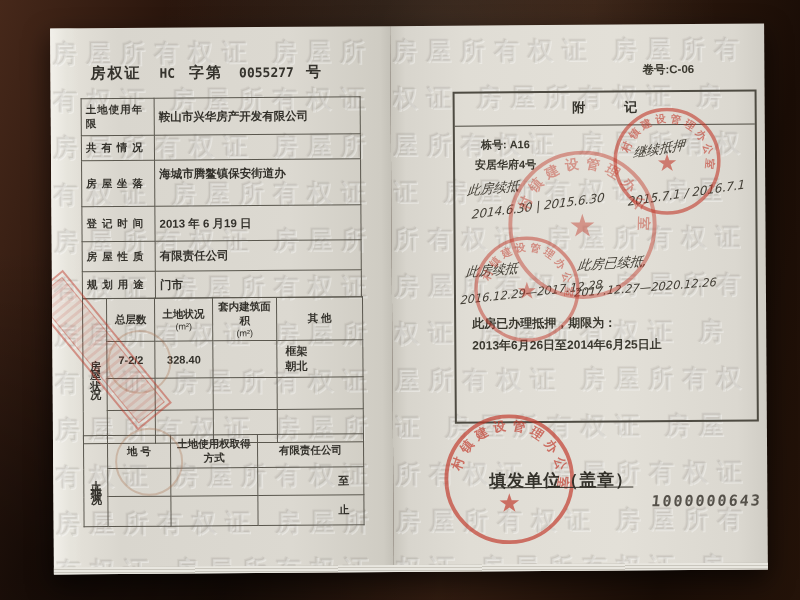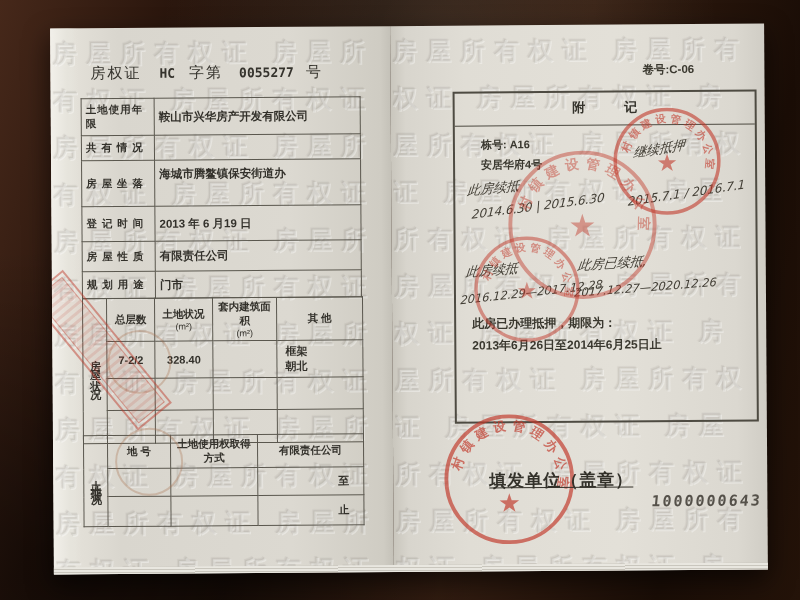--- a/index.html
+++ b/index.html
@@ -25,21 +25,21 @@
     background:repeating-linear-gradient(180deg,#e9e7e0 0 2px,#c9c6bd 2px 3px);}
   
   .watermark{position:absolute;inset:2px;overflow:hidden;z-index:0;
     font-weight:bold;font-size:25px;line-height:47px;letter-spacing:9px;
     word-break:break-all;color:rgba(95,90,75,0.075);
     text-shadow:1px 1px 0 rgba(255,255,255,0.35),-1px -1px 1px rgba(60,55,45,0.08);
     pointer-events:none;}
   
   .cert-header{position:absolute;left:40px;top:36px;width:270px;z-index:2;
     white-space:nowrap;color:#35332d;}
-  .cert-header .t{font-weight:normal;font-size:15px;letter-spacing:2px;}
+  .cert-header .t{font-weight:bold;font-size:15px;letter-spacing:2px;}
   .cert-header .code{font-weight:bold;font-size:13px;font-family:"DejaVu Sans Mono",monospace;margin:0 14px 0 18px;}
   .cert-header .num{font-weight:bold;font-size:13px;font-family:"DejaVu Sans Mono",monospace;margin:0 12px 0 16px;}
   table{border-collapse:collapse;table-layout:fixed;}
   td{border:1px solid #5a574e;padding:2px 4px;vertical-align:middle;
      font-size:11px;color:#33312b;overflow:hidden;}
   .tbl{position:absolute;left:30px;width:280px;z-index:2;background:transparent;}
   .tbl-owner{top:70px;}
   .lbl{font-weight:bold;font-size:10.5px;letter-spacing:1px;width:64px;}
   .val{font-weight:bold;font-size:11.5px;}
   .side-lbl{writing-mode:vertical-rl;text-orientation:upright;font-weight:bold;
@@ -196,21 +196,21 @@
 
     <div class="page right">
       <div class="watermark">房屋所有权证 房屋所有权证 房屋所有权证 房屋所有权证 房屋所有权证 房屋所有权证 房屋所有权证 房屋所有权证 房屋所有权证 房屋所有权证 房屋所有权证 房屋所有权证 房屋所有权证 房屋所有权证 房屋所有权证 房屋所有权证 房屋所有权证 房屋所有权证 房屋所有权证 房屋所有权证 房屋所有权证 房屋所有权证 房屋所有权证 房屋所有权证 房屋所有权证 房屋所有权证 房屋所有权证 房屋所有权证 房屋所有权证 房屋所有权证 房屋所有权证 房屋所有权证 房屋所有权证 房屋所有权证 房屋所有权证 房屋所有权证 房屋所有权证 房屋所有权证 房屋所有权证 房屋所有权证</div>
 
       <div class="vol">卷号:C-06</div>
 
       <div class="appendix">
         <div class="title">附　　　记</div>
         <div class="title-line"></div>
         <div class="ap-text" style="left:26px;top:44px;">栋号: A16</div>
-        <div class="ap-text" style="left:26px;top:64px;">安居华府4号</div>
+        <div class="ap-text" style="left:20px;top:64px;">安居华府4号</div>
 
         <div class="hand" style="left:12px;top:86px;font-size:13px;transform:rotate(-5deg) skewX(-10deg);">此房续抵</div>
         <div class="hand" style="left:16px;top:106px;font-size:12px;transform:rotate(-7deg) skewX(-12deg);">2014.6.30 | 2015.6.30</div>
 
         <div class="hand" style="left:178px;top:48px;font-size:13px;transform:rotate(-9deg) skewX(-14deg);">继续抵押</div>
         <div class="hand" style="left:172px;top:94px;font-size:12px;transform:rotate(-8deg) skewX(-10deg);">2015.7.1 / 2016.7.1</div>
 
         <div class="hand" style="left:10px;top:168px;font-size:13px;transform:rotate(-4deg) skewX(-10deg);">此房续抵</div>
         <div class="hand" style="left:4px;top:192px;font-size:11.5px;transform:rotate(-6deg) skewX(-10deg);">2016.12.29—2017.12.28</div>
 

